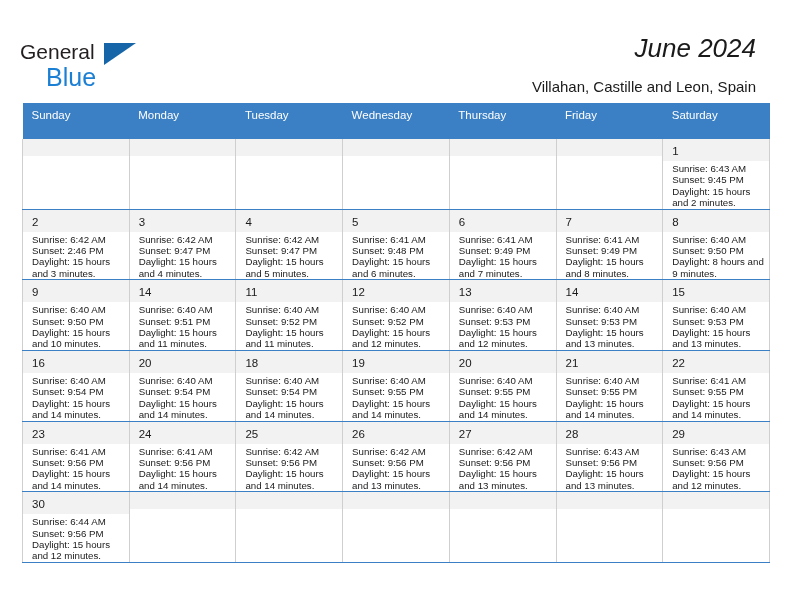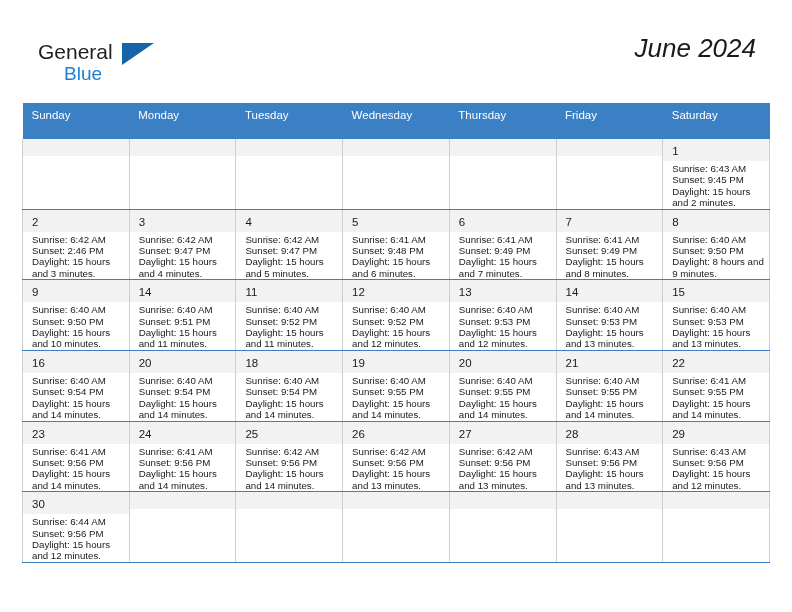--- a/index.html
+++ b/index.html
@@ -24,21 +24,21 @@
   
   .header {
     position: absolute;
     left: 0;
     top: 0;
     width: 792px;
     height: 103px;
   }
   .logo {
     position: absolute;
-    left: 38px;
+    left: 20px;
     top: 40px;
     width: 140px;
     height: 52px;
   }
   .logo-general {
     position: absolute;
     left: 0;
     top: 0;
     font-size: 21px;
     letter-spacing: 0px;
@@ -51,21 +51,21 @@
     top: 3px;
     width: 0;
     height: 0;
     border-left: 32px solid #1565a8;
     border-bottom: 22px solid transparent;
   }
   .logo-blue {
     position: absolute;
     left: 26px;
     top: 23px;
-    font-size: 19px;
+    font-size: 25px;
     color: #1b7fd4;
     font-family: "Liberation Sans", sans-serif;
   }
   .logo-bar {
     position: absolute;
     left: 82px;
     top: 3px;
     width: 3px;
     height: 42px;
     background: #ffffff;
@@ -166,20 +166,21 @@
   <div class="header">
 
     <div class="logo">
       <span class="logo-general">General</span>
       <span class="logo-bar"></span>
       <span class="logo-triangle"></span>
       <span class="logo-blue">Blue</span>
     </div>
 
     <div class="title">June 2024</div>
+    <div class="subtitle">Villahan, Castille and Leon, Spain</div>
   </div>
 
   <table class="calendar">
     <thead>
       <tr>
         <th>Sunday</th>
         <th>Monday</th>
         <th>Tuesday</th>
         <th>Wednesday</th>
         <th>Thursday</th>

